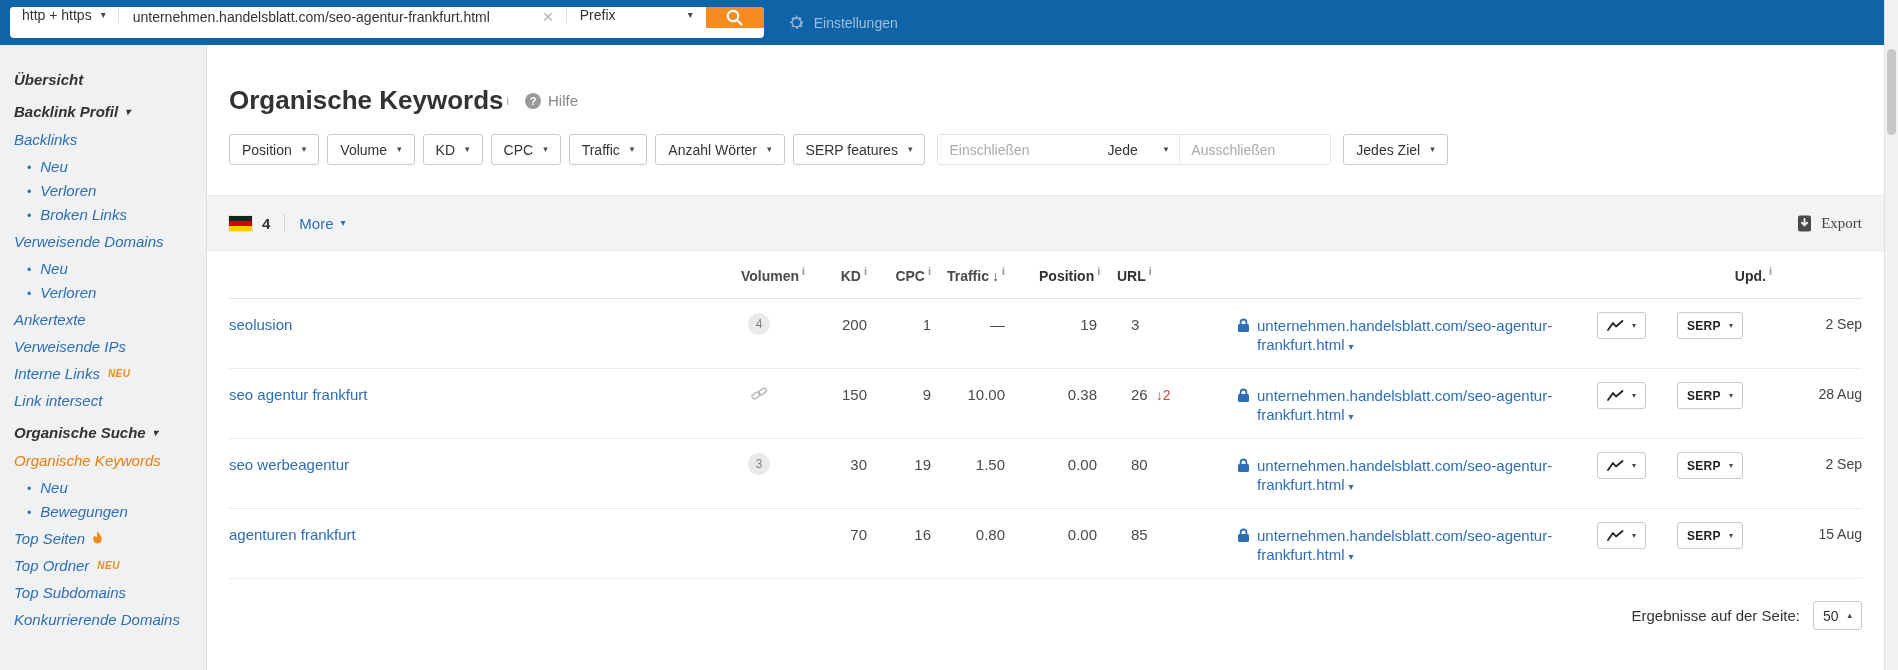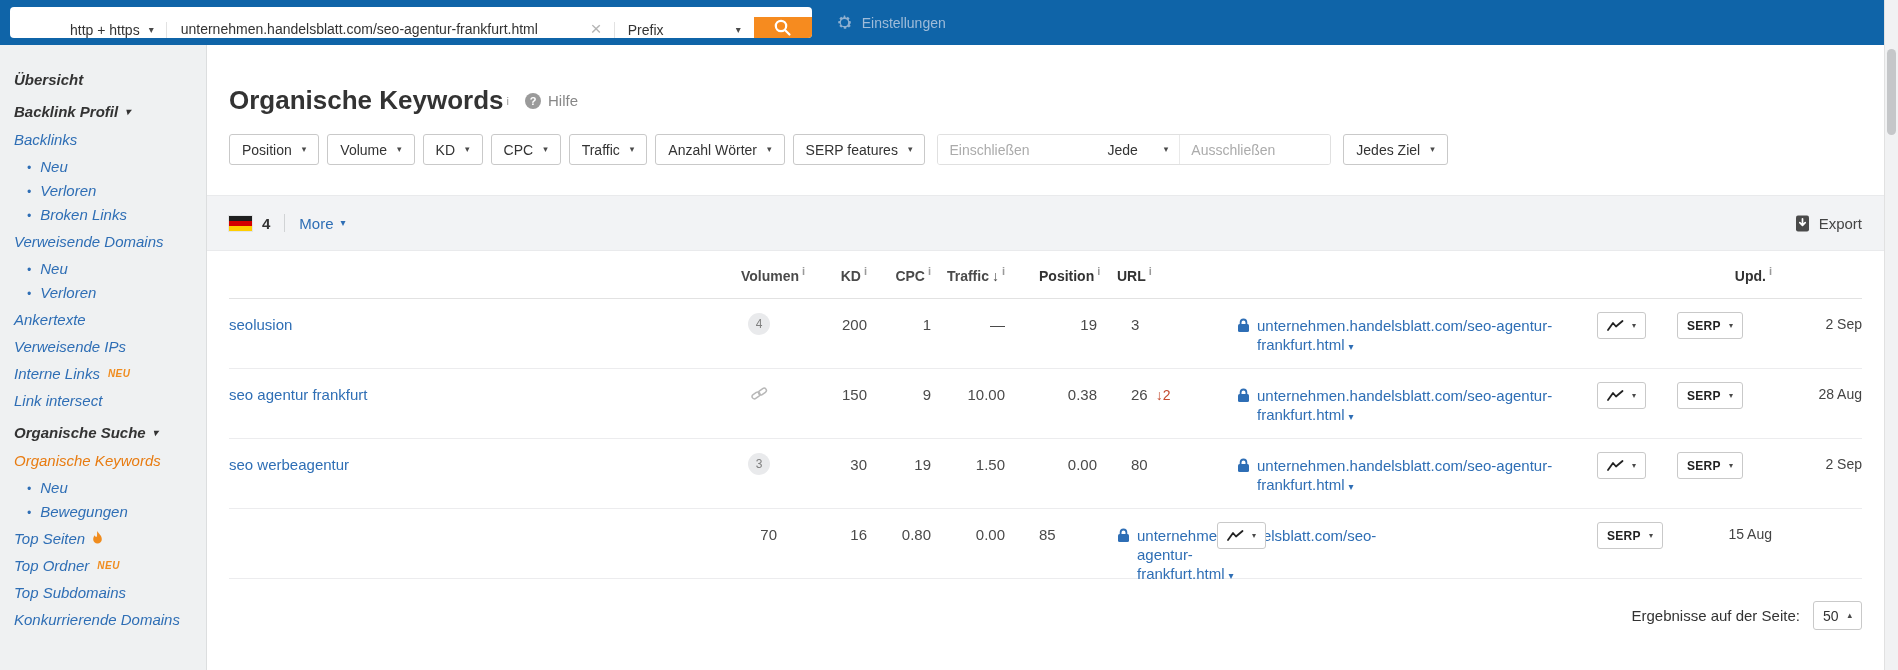--- a/index.html
+++ b/index.html
@@ -4,21 +4,21 @@
 <style>
   * { box-sizing: border-box; }
   html,body { margin:0; padding:0; }
   body {
     width:1898px; height:670px; overflow:hidden;
     font-family:"Liberation Sans", sans-serif;
     background:#fff; color:#363636;
   }
   
   .topbar { height:45px; background:#0f64a8; display:flex; align-items:center; padding-left:10px; }
-  .search-group { display:flex; height:31px; border-radius:4px; overflow:hidden; background:#fff; align-items:flex-end;padding-left:48px; }
+  .search-group { display:flex; height:31px; border-radius:4px; overflow:hidden; background:#fff; align-items:flex-start; }
   .seg { display:flex; align-items:center; background:#fff; border:none; font-size:14px; color:#333; font-family:inherit; }
   .seg-protocol { padding:0 12px; gap:9px; border-right:1px solid #e2e2e2; cursor:pointer; }
   .seg-url { width:447px; padding:0 12px; }
   .seg-url input { border:none; outline:none; flex:1; font-size:14px; color:#333; font-family:inherit; background:transparent; }
   .clear-x { color:#b4b4b4; font-size:19px; margin-left:8px; cursor:pointer; line-height:1; }
   .seg-prefix { width:140px; padding:0 13px; justify-content:space-between; border-left:1px solid #e2e2e2; cursor:pointer; }
   .search-btn { width:58px; background:#f68b1f; display:flex; align-items:center; justify-content:center; border:none; cursor:pointer; }
   .caret { font-size:10px; color:#4a4a4a; line-height:1; }
   .settings { margin-left:24px; display:flex; align-items:center; gap:9px; color:#9fbcd9; font-size:14px; cursor:pointer; }
 
@@ -57,21 +57,21 @@
   
   .band { margin-top:30px; background:#f2f3f5; border-top:1px solid #e9eaec; border-bottom:1px solid #e9eaec; height:56px; display:flex; align-items:center; justify-content:space-between; padding:0 22px; }
   .band-left { display:flex; align-items:center; }
   .flag { width:23px; height:15px; display:flex; flex-direction:column; box-shadow:0 0 0 1px rgba(0,0,0,.06); }
   .flag div { flex:1; }
   .flag .f1{ background:#1f1f1f; } .flag .f2{ background:#d40000; } .flag .f3{ background:#ffce00; }
   .flag-count { font-weight:bold; color:#333; font-size:15px; margin-left:10px; }
   .v-divider { width:1px; height:18px; background:#d1d3d5; margin:0 14px; }
   .more-link { color:#2e6eb5; font-size:15px; display:flex; align-items:center; gap:7px; cursor:pointer; }
   .more-link .caret { color:#2e6eb5; }
-  .export-btn { display:flex; align-items:center; gap:9px; color:#444; font-size:15px; cursor:pointer; }
+  .export-btn { display:flex; align-items:center; gap:9px; color:#444; font-size:15px; cursor:pointer;font-family:Liberation Serif, serif; }
 
   
   .table { padding:0 22px; }
   .thead, .trow { display:grid; grid-template-columns:1fr 36px 90px 64px 74px 92px 120px 380px 80px 95px 90px; }
   .thead { height:48px; align-items:center; border-bottom:1px solid #e2e2e2; font-weight:bold; font-size:14px; color:#333; }
   .trow { height:70px; border-bottom:1px solid #ececee; font-size:15px; align-items:start; }
   .trow > div { padding-top:17px; }
   .col-r { text-align:right; color:#4a4a4a; }
   .col-pos { padding-left:34px; color:#4a4a4a; }
   .col-url { padding-left:20px; }
@@ -412,20 +412,21 @@
               <span class="caret">▾</span>
             </button></div>
         <div class="cell-btn"><button class="btn-sm">
               <span class="serp-label">SERP</span>
               <span class="caret">▾</span>
             </button></div>
         <div class="col-upd">2 Sep</div>
       </div>
 
       <div class="trow">
+        <div><span class="kw-link">agenturen frankfurt</span></div>
         <div></div>
         <div class="col-r">70</div>
         <div class="col-r">16</div>
         <div class="col-r">0.80</div>
         <div class="col-r">0.00</div>
         <div class="col-pos">85</div>
         <div class="col-url">
           <span class="url-wrap">
             <span class="lock"><svg width="13" height="15" viewBox="0 0 13 15">
                   <rect x="1" y="6" width="11" height="8" rx="1.5" fill="#2e6eb5"></rect>

